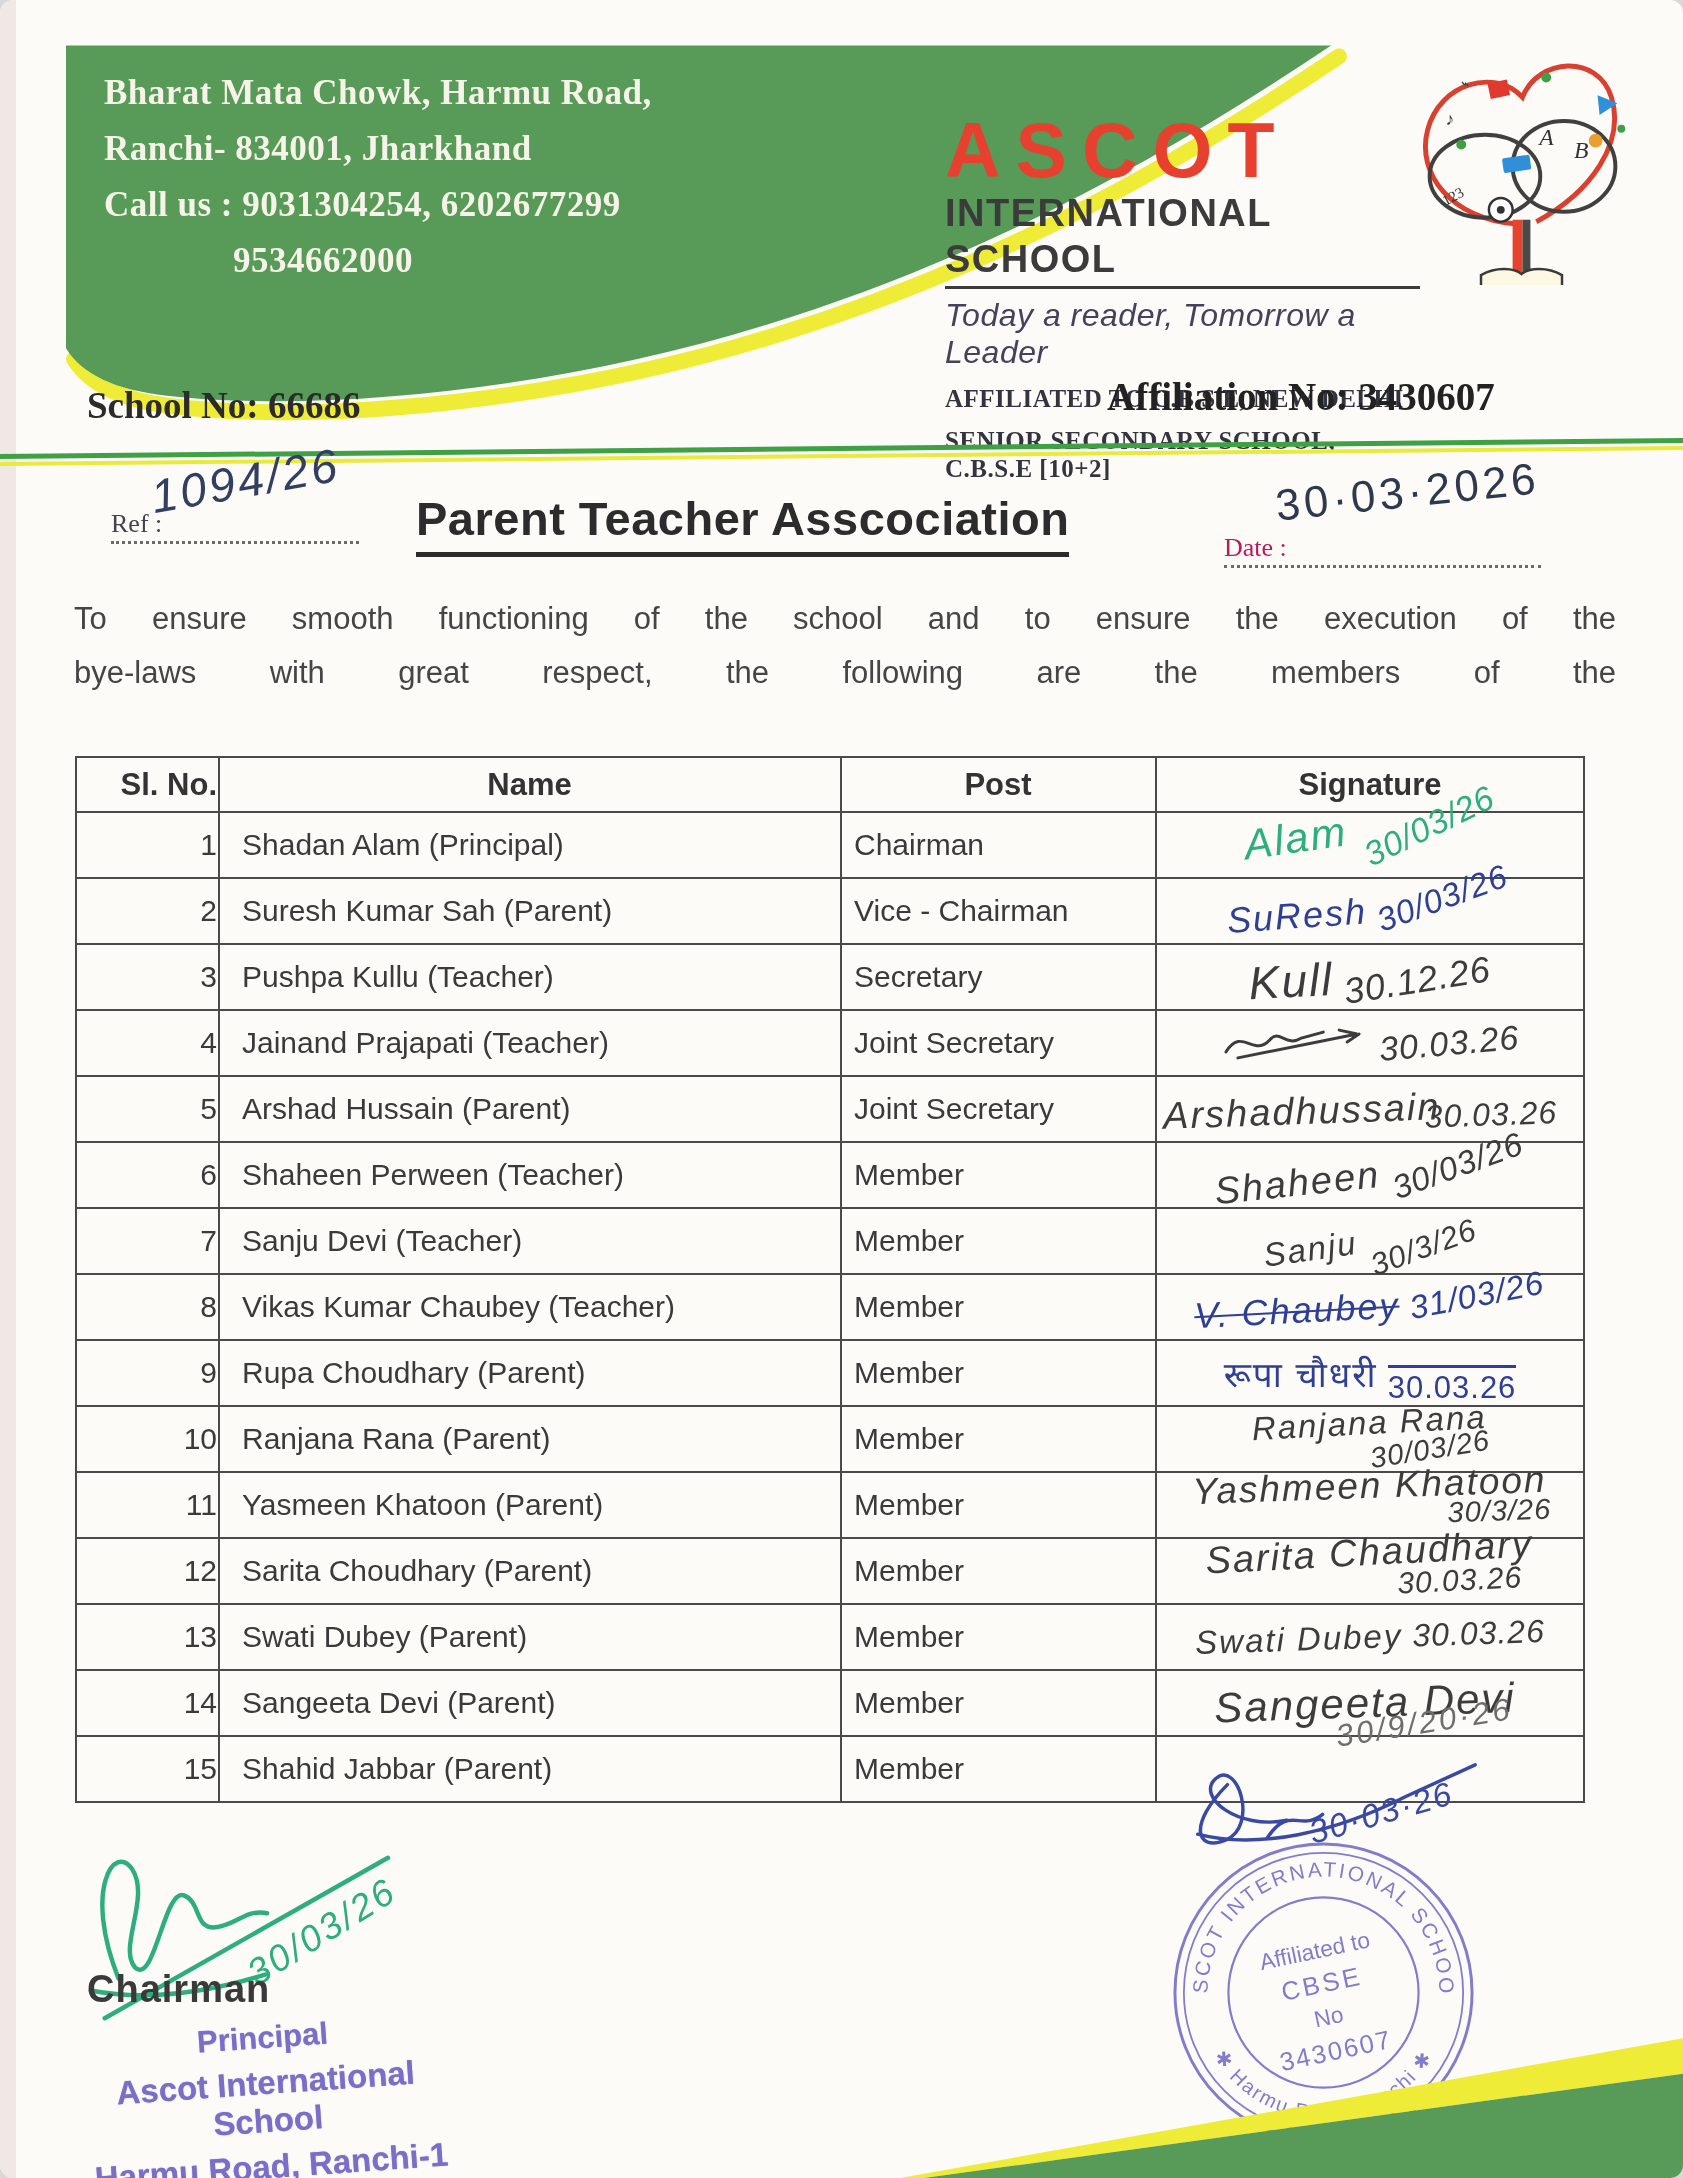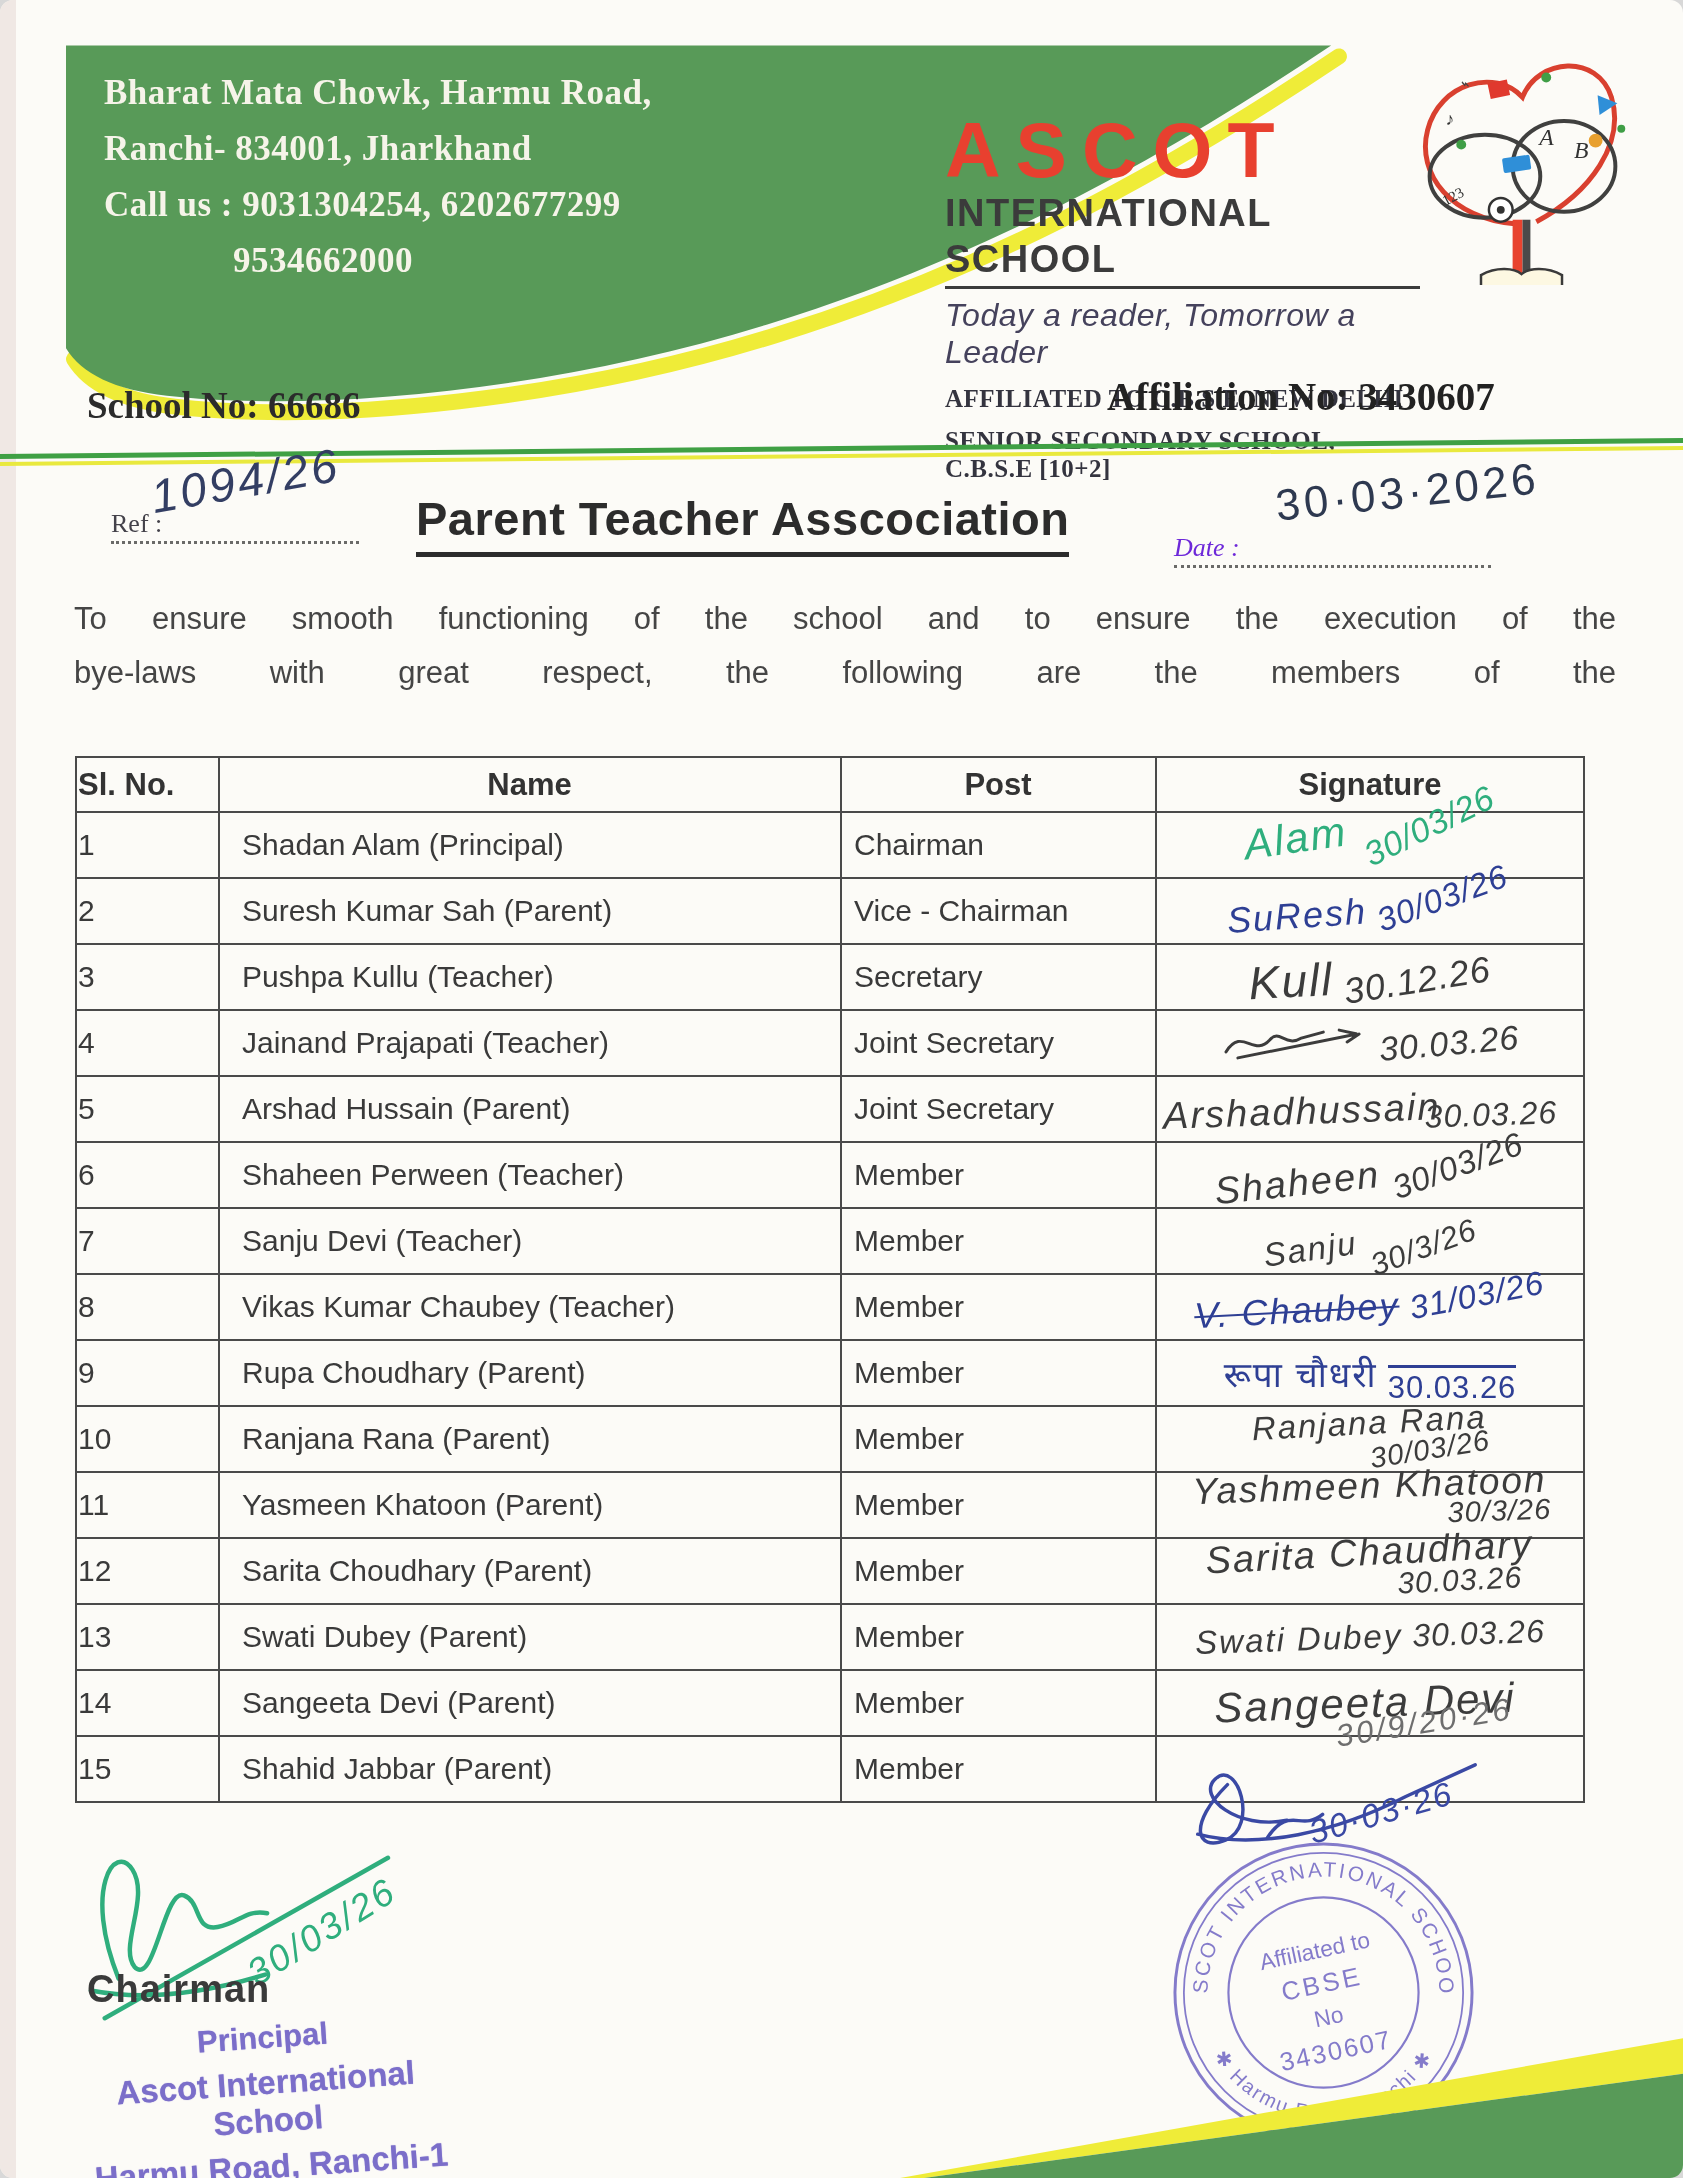--- a/index.html
+++ b/index.html
@@ -26,41 +26,41 @@
             font-weight:bold;font-size:39px;color:#222;}
   .rule-green{position:absolute;left:-10px;top:446px;width:1703px;height:5px;background:#3fa044;transform:rotate(-0.55deg);}
   .rule-yellow{position:absolute;left:-10px;top:454px;width:1703px;height:4px;background:#e9e93e;transform:rotate(-0.55deg);}
 
   
   .ref-label{position:absolute;left:111px;top:509px;font-family:"Liberation Serif",serif;
              font-size:26px;color:#44424a;border-bottom:3px dotted #6a6a68;
              width:248px;padding-bottom:2px;}
   .ref-value{position:absolute;left:150px;top:453px;font-size:47px;font-style:italic;color:#333e63;
              transform:rotate(-10deg);letter-spacing:3px;}
-  .date-label{position:absolute;left:1174px;top:533px;font-family:"Liberation Serif",serif;
-              font-style:italic;font-size:26px;color:#6d28d9;border-bottom:3px dotted #6a6a68;
+  .date-label{position:absolute;left:1224px;top:533px;font-family:"Liberation Serif",serif;
+              font-size:26px;color:#be185d;border-bottom:3px dotted #6a6a68;
               width:317px;padding-bottom:2px;}
   .date-value{position:absolute;left:1275px;top:467px;font-size:44px;color:#2e3950;
               transform:rotate(-6deg);letter-spacing:4px;}
   .doc-title{position:absolute;left:416px;top:491px;width:713px;}
   .doc-title span{display:inline-block;font-size:47px;font-weight:bold;color:#2c2c2c;
               border-bottom:5px solid #2c2c2c;padding-bottom:6px;letter-spacing:0.5px;}
 
   
   .para{position:absolute;left:74px;top:592px;width:1542px;color:#454545;font-size:31px;}
   .para-line{text-align:justify;text-align-last:justify;line-height:54px;height:54px;overflow:hidden;}
   .para-line3{font-weight:bold;line-height:54px;color:#3c3c3c;}
 
   
   table.pta{position:absolute;left:75px;top:756px;border-collapse:collapse;table-layout:fixed;
             width:1493px;color:#3a3a3a;}
   table.pta th,table.pta td{border:2.5px solid #4a4a4a;}
   table.pta th{font-size:31px;font-weight:bold;height:51px;color:#333;}
   table.pta td{font-size:30px;height:62px;}
-  .c-no{width:139px;text-align:left;}
+  .c-no{width:139px;text-align:right;}
   .c-name{width:619px;padding-left:22px;}
   .c-post{width:312px;padding-left:12px;}
   .c-sig{width:424px;position:relative;overflow:visible;}
 
   
   .sig{position:absolute;inset:0;display:flex;align-items:center;justify-content:center;
        gap:10px;font-style:italic;pointer-events:none;white-space:nowrap;}
   .ink-green{color:#2fae7d;}
   .ink-blue{color:#2e3f94;}
   .ink-dark{color:#3c3c3c;}

